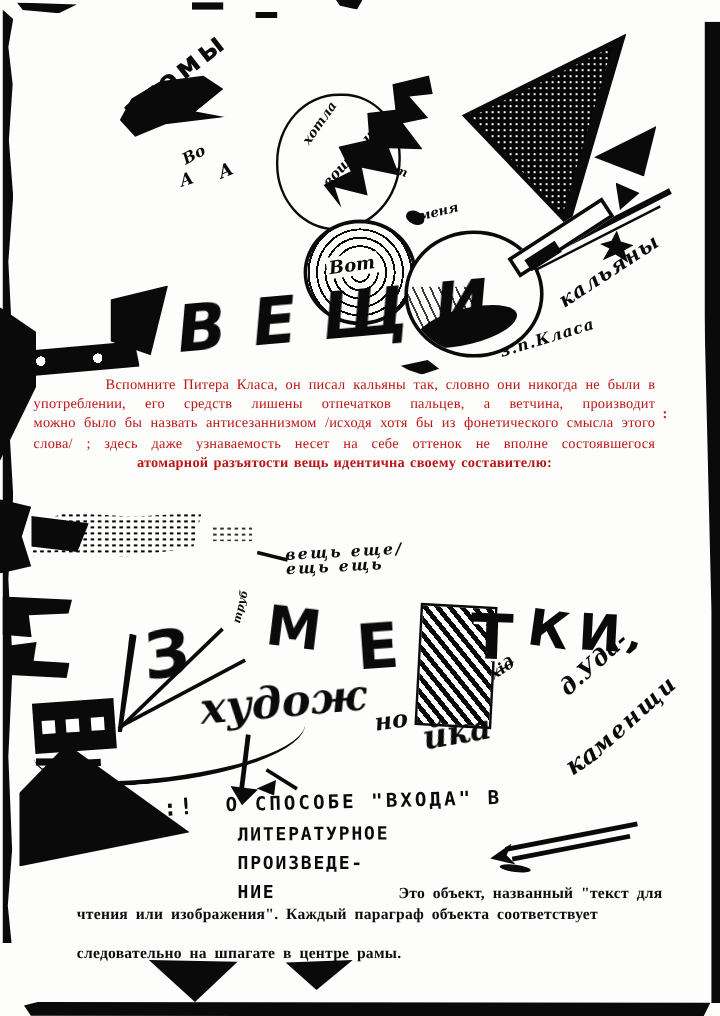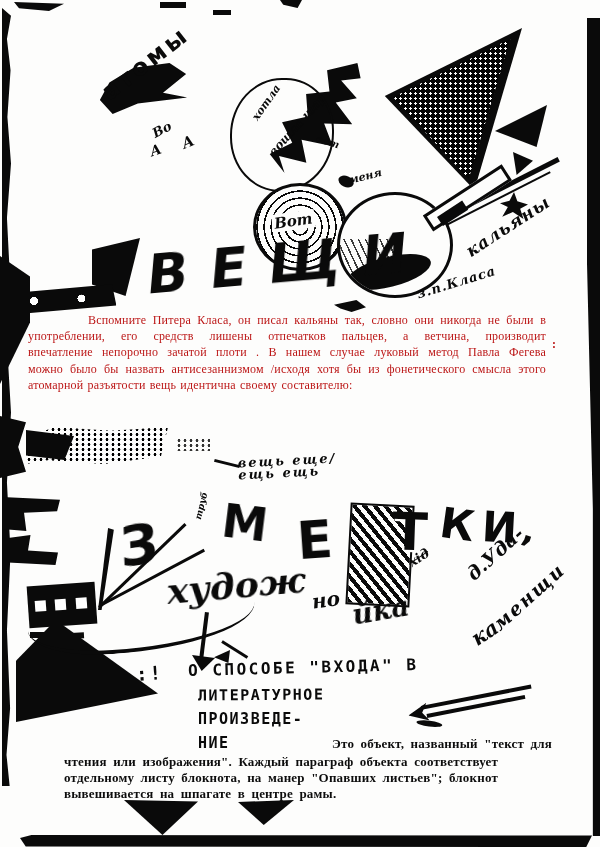--- a/index.html
+++ b/index.html
@@ -4,21 +4,21 @@
 <style>
   html,body{margin:0;padding:0;background:#e8e8e8;}
   .page{position:relative;width:600px;height:847px;margin:0 auto;background:#fdfdfc;overflow:hidden;
         font-family:"Liberation Serif",serif;color:#0a0a0a;}
   .abs{position:absolute;}
   .ink{background:#0a0a0a;}
   
   .par1{font-size:12px;line-height:16.2px;color:#b91c1c;letter-spacing:.2px;word-spacing:1px;
         filter:blur(.35px) contrast(1.05);}
   .par1 .jl{text-align:justify;text-align-last:justify;width:518px;}
-  .par1 .ll{text-align:left;}
+  .par1 .ll{text-align:center;font-weight:bold;}
   
   .par2{font-weight:bold;font-size:13px;letter-spacing:.2px;word-spacing:3px;color:#0d0d0d;
         filter:blur(.2px);white-space:nowrap;}
   .heading{font-weight:bold;font-size:12.5px;letter-spacing:.2px;word-spacing:1px;white-space:nowrap;
         filter:blur(.2px);}
   .hand{font-family:"DejaVu Sans Mono",monospace;font-weight:bold;white-space:nowrap;}
   .big{font-family:"DejaVu Sans",sans-serif;font-weight:bold;white-space:nowrap;}
   .cur{font-family:"DejaVu Serif",serif;font-style:italic;font-weight:bold;white-space:nowrap;}
   .scrib{font-family:"DejaVu Serif",serif;font-style:italic;font-weight:bold;white-space:nowrap;}
   .speckle{background-color:#050505;
@@ -82,22 +82,22 @@
   <div class="abs ink" style="left:92px;top:238px;width:48px;height:58px;clip-path:polygon(0 20%,100% 0,70% 100%,0 80%);"></div>
 
   <div class="abs ink" style="left:8px;top:287px;width:108px;height:25px;transform:rotate(-3deg);clip-path:polygon(0 15%,97% 0,100% 85%,4% 100%);
               background-image:radial-gradient(circle 4px at 24% 50%, #fff 98%, transparent),radial-gradient(circle 4px at 68% 50%, #fff 98%, transparent);background-color:#0a0a0a;"></div>
   <div class="abs ink" style="left:0;top:256px;width:30px;height:128px;clip-path:polygon(0 0,100% 16%,100% 52%,0 100%);"></div>
   <div class="abs ink" style="left:334px;top:300px;width:32px;height:12px;clip-path:polygon(0 40%,70% 0,100% 60%,55% 100%,20% 70%);"></div>
 
   <div class="abs par1" style="left:28px;top:312px;width:518px;">
     <div class="jl" style="padding-left:60px;width:458px;">Вспомните Питера Класа, он писал кальяны так, словно они никогда не были в</div>
     <div class="jl">употреблении, его средств лишены отпечатков пальцев, а ветчина, производит</div>
-    <div class="jl">впечатление непорочно зачатой плоти . В нашем случае луковый метод Павла Фегева</div>
     <div class="jl">можно было бы назвать антисезаннизмом /исходя хотя бы из фонетического смысла этого</div>
+    <div class="jl">слова/ ; здесь даже узнаваемость несет на себе оттенок не вполне состоявшегося</div>
     <div class="ll">атомарной разъятости вещь идентична своему составителю:</div>
   </div>
   <div class="abs par1" style="left:552px;top:336px;font-weight:bold;">:</div>
 
   <div class="abs smudge" style="left:26px;top:427px;width:142px;height:37px;clip-path:polygon(0 30%,20% 0,60% 10%,100% 0,95% 80%,55% 100%,15% 90%,0 100%);filter:blur(.4px);"></div>
   <div class="abs ink" style="left:26px;top:430px;width:48px;height:30px;clip-path:polygon(0 0,100% 20%,80% 100%,0 85%);"></div>
   <div class="abs smudge" style="left:176px;top:438px;width:34px;height:13px;opacity:.8;"></div>
   <div class="abs ink" style="left:0;top:416px;width:26px;height:62px;clip-path:polygon(0 0,100% 10%,70% 50%,100% 90%,0 100%);"></div>
 
   <div class="abs ink" style="left:214px;top:462px;width:26px;height:3px;transform:rotate(14deg);"></div>
@@ -159,19 +159,18 @@
 
   <div class="abs" style="left:408px;top:694px;width:130px;height:26px;transform:rotate(-11deg);">
     <div class="abs ink" style="left:14px;top:2px;width:112px;height:3.5px;"></div>
     <div class="abs ink" style="left:18px;top:11px;width:100px;height:3.5px;"></div>
     <div class="abs ink" style="left:0;top:0;width:20px;height:18px;clip-path:polygon(100% 0,0 50%,100% 100%,70% 50%);"></div>
     <div class="abs ink" style="left:6px;top:18px;width:26px;height:6px;border-radius:50%;transform:rotate(18deg);"></div>
   </div>
 
   <div class="abs par2" style="left:332px;top:736px;">Это объект, названный  "текст для</div>
   <div class="abs par2" style="left:64px;top:754px;">чтения или изображения". Каждый параграф объекта соответствует</div>
-  <div class="abs par2" style="left:64px;top:770px;">отдельному листу блокнота, на манер "Опавших листьев"; блокнот</div>
-  <div class="abs par2" style="left:64px;top:786px;">вывешивается на шпагате в центре рамы.</div>
+  <div class="abs par2" style="left:64px;top:786px;">следовательно на шпагате в центре рамы.</div>
 
   <div class="abs ink" style="left:124px;top:800px;width:74px;height:35px;clip-path:polygon(0 0,100% 4%,52% 100%);"></div>
   <div class="abs ink" style="left:238px;top:800px;width:56px;height:25px;clip-path:polygon(0 8%,100% 0,46% 100%);"></div>
 
 </div>
 
 </body></html>

